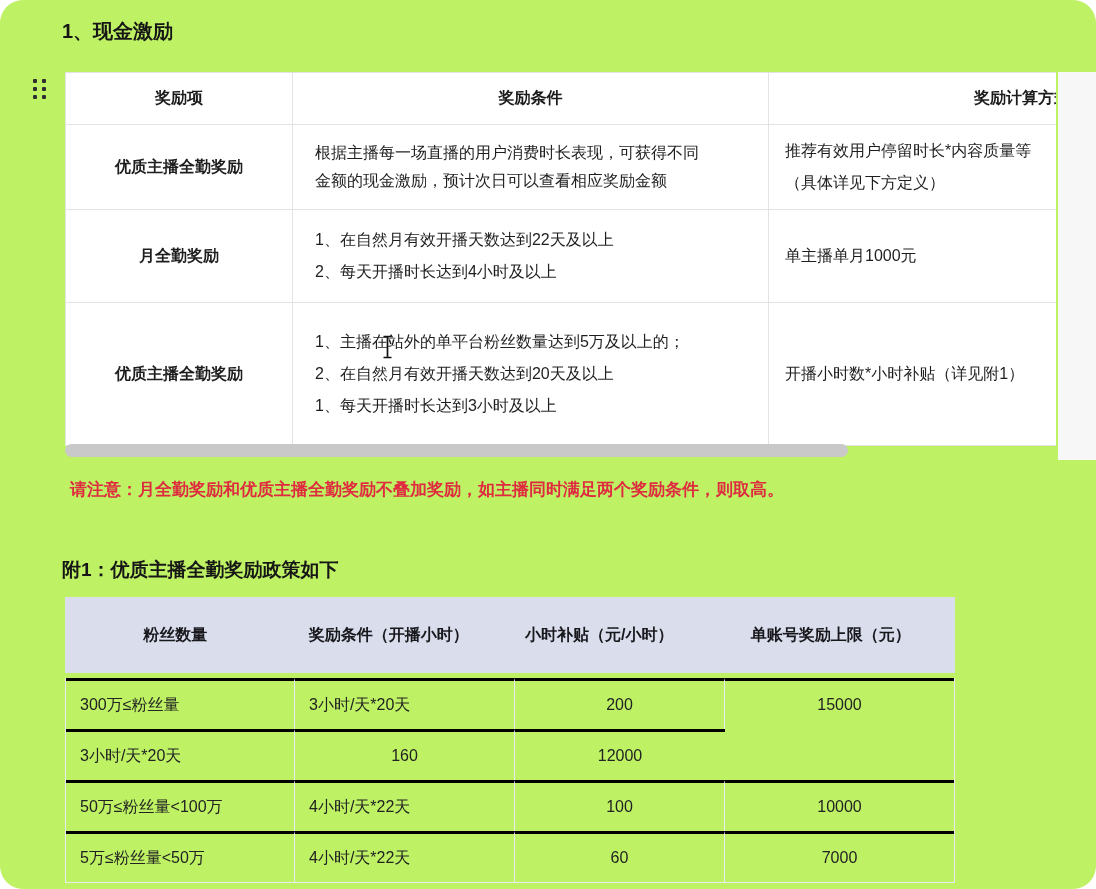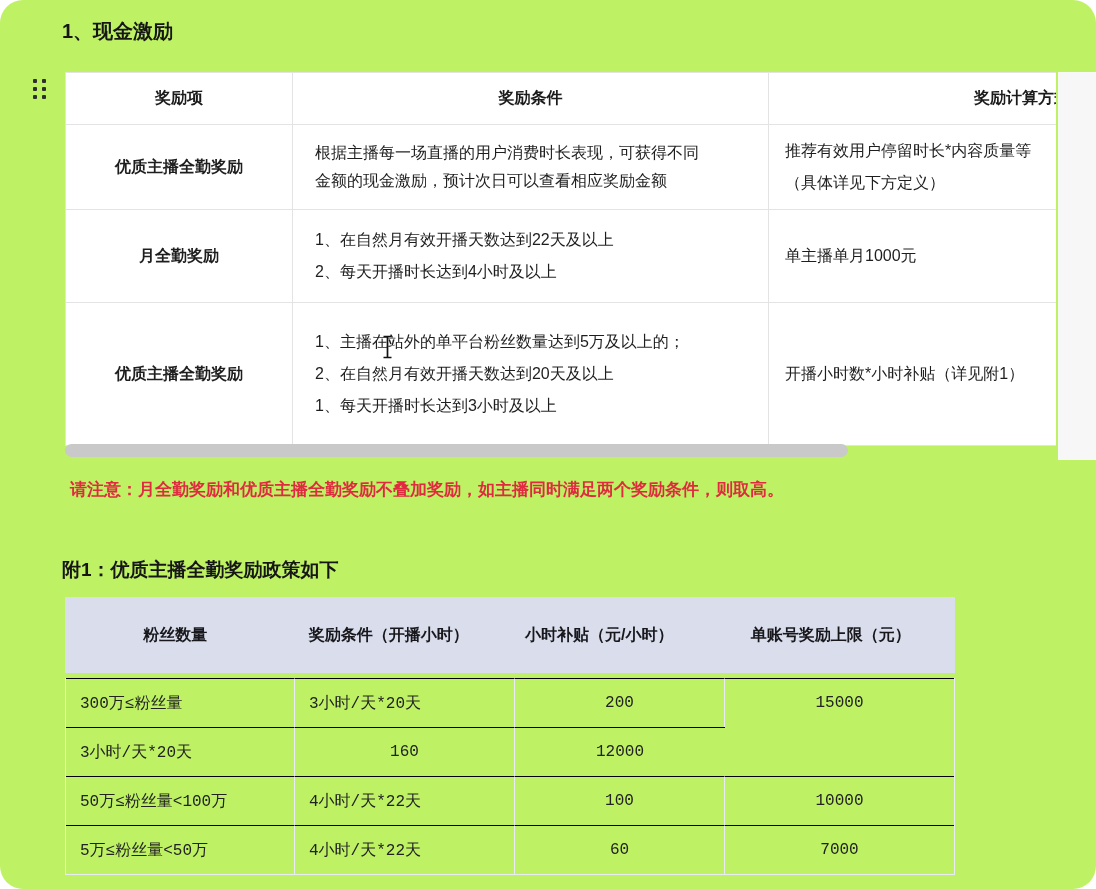--- a/index.html
+++ b/index.html
@@ -41,21 +41,21 @@
   
   .t2{position:absolute;left:65px;top:597px;width:890px;}
   .t2-header{display:flex;}
   .t2-header .hcell{background:#d9ddec;height:76px;display:flex;align-items:center;justify-content:center;font-weight:bold;font-size:16px;color:#17171c;}
   .t2-header .hc1{width:227px;}
   .t2-header .hc2{width:213px;}
   .t2-header .hc3{width:221px;}
   .t2-header .hc4{width:256px;}
   .t2-body{margin-top:5px;border:1px solid #e9ebf3;border-top:none;}
   .t2-row{display:grid;grid-template-columns:229px 220px 210px 229px;}
-  .t2-row .cell{height:48px;border-top:1px solid #000000;display:flex;align-items:center;font-size:16px;color:#222;font-family:Liberation Mono, monospace;}
+  .t2-row .cell{height:48px;border-top:3px solid #000000;display:flex;align-items:center;font-size:16px;color:#222;}
   .t2-row .cell.left{padding-left:14px;border-right:1px solid #e9ebf3;justify-content:flex-start;}
   .t2-row .cell.center{justify-content:center;}
   .t2-row .cell.c3{border-right:1px solid #e9ebf3;}
 </style>
 </head>
 <body>
 
 <div class="page">
 
   <div class="right-gutter"></div>

